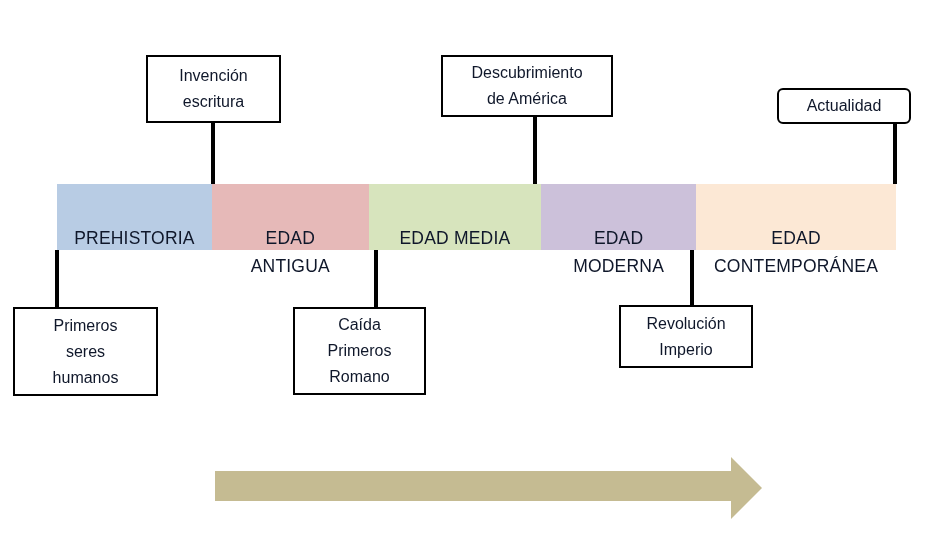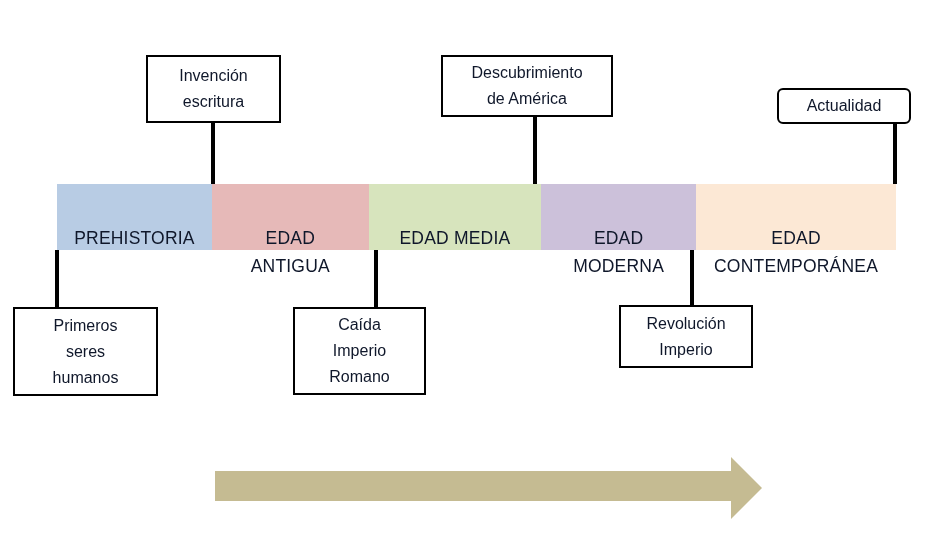--- a/index.html
+++ b/index.html
@@ -76,21 +76,21 @@
   <div class="connector" style="left:374px;top:250px;height:58px;"></div>
   <div class="connector" style="left:690px;top:250px;height:56px;"></div>
 
   <div class="event-box" style="left:13px;top:307px;width:145px;height:89px;">
     <span>Primeros
 seres
 humanos</span>
   </div>
   <div class="event-box" style="left:293px;top:307px;width:133px;height:88px;">
     <span>Caída
-Imperio
+Primeros
 Romano</span>
   </div>
   <div class="event-box" style="left:619px;top:305px;width:134px;height:63px;">
     <span>Revolución
 Imperio</span>
   </div>
 
   <div class="arrow-body" style="background-color: rgb(197, 187, 146);"></div>
   <div class="arrow-head" style="background-color: rgb(197, 187, 146);"></div>
 

